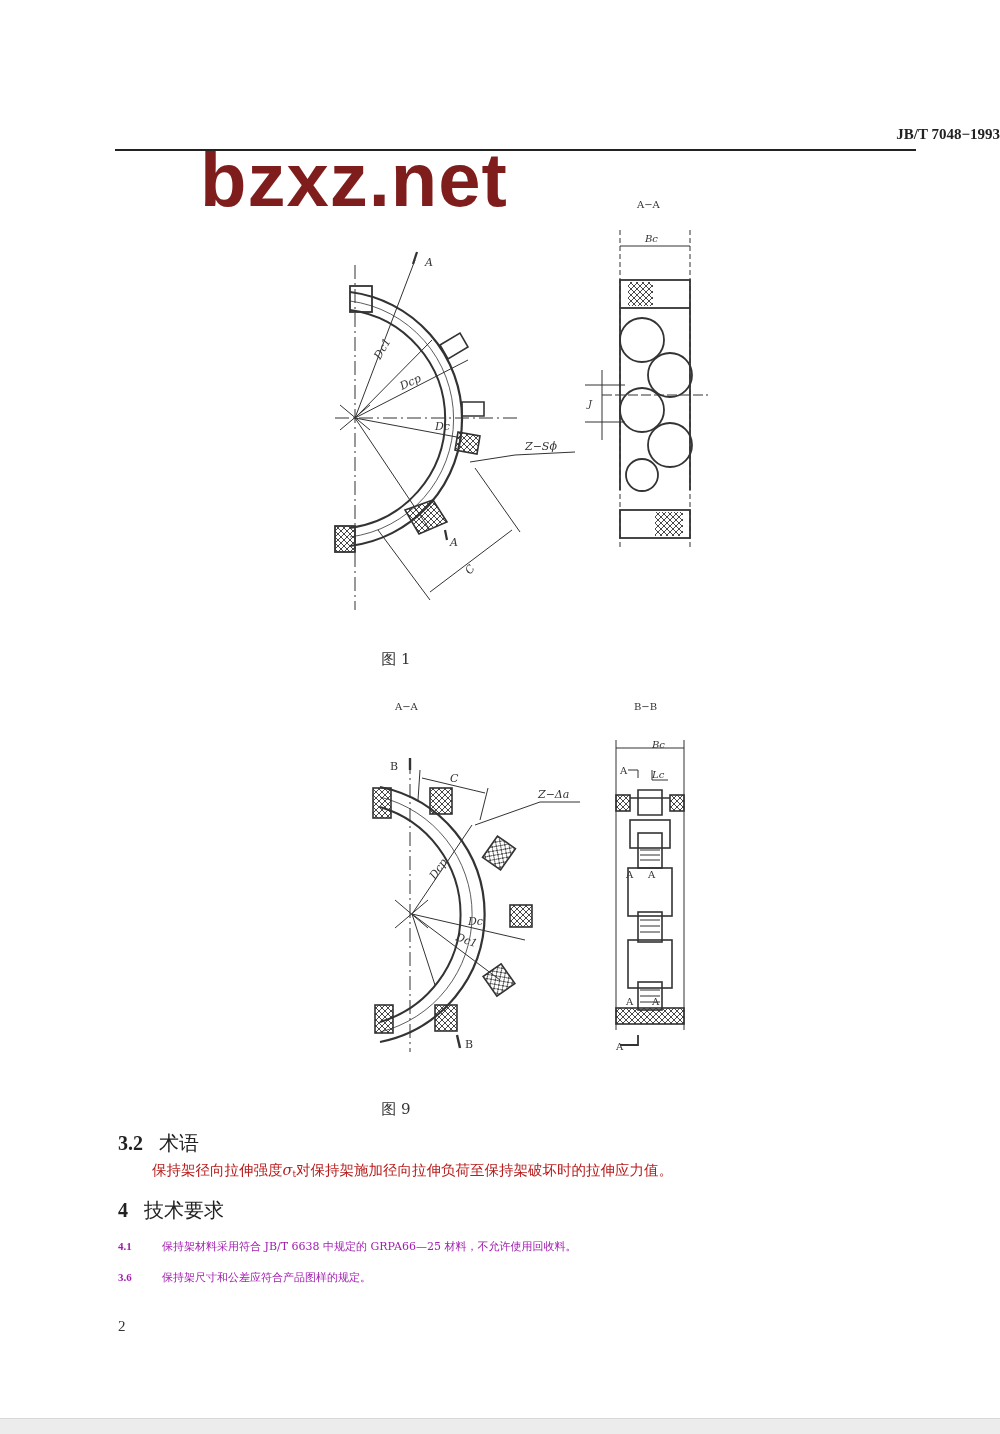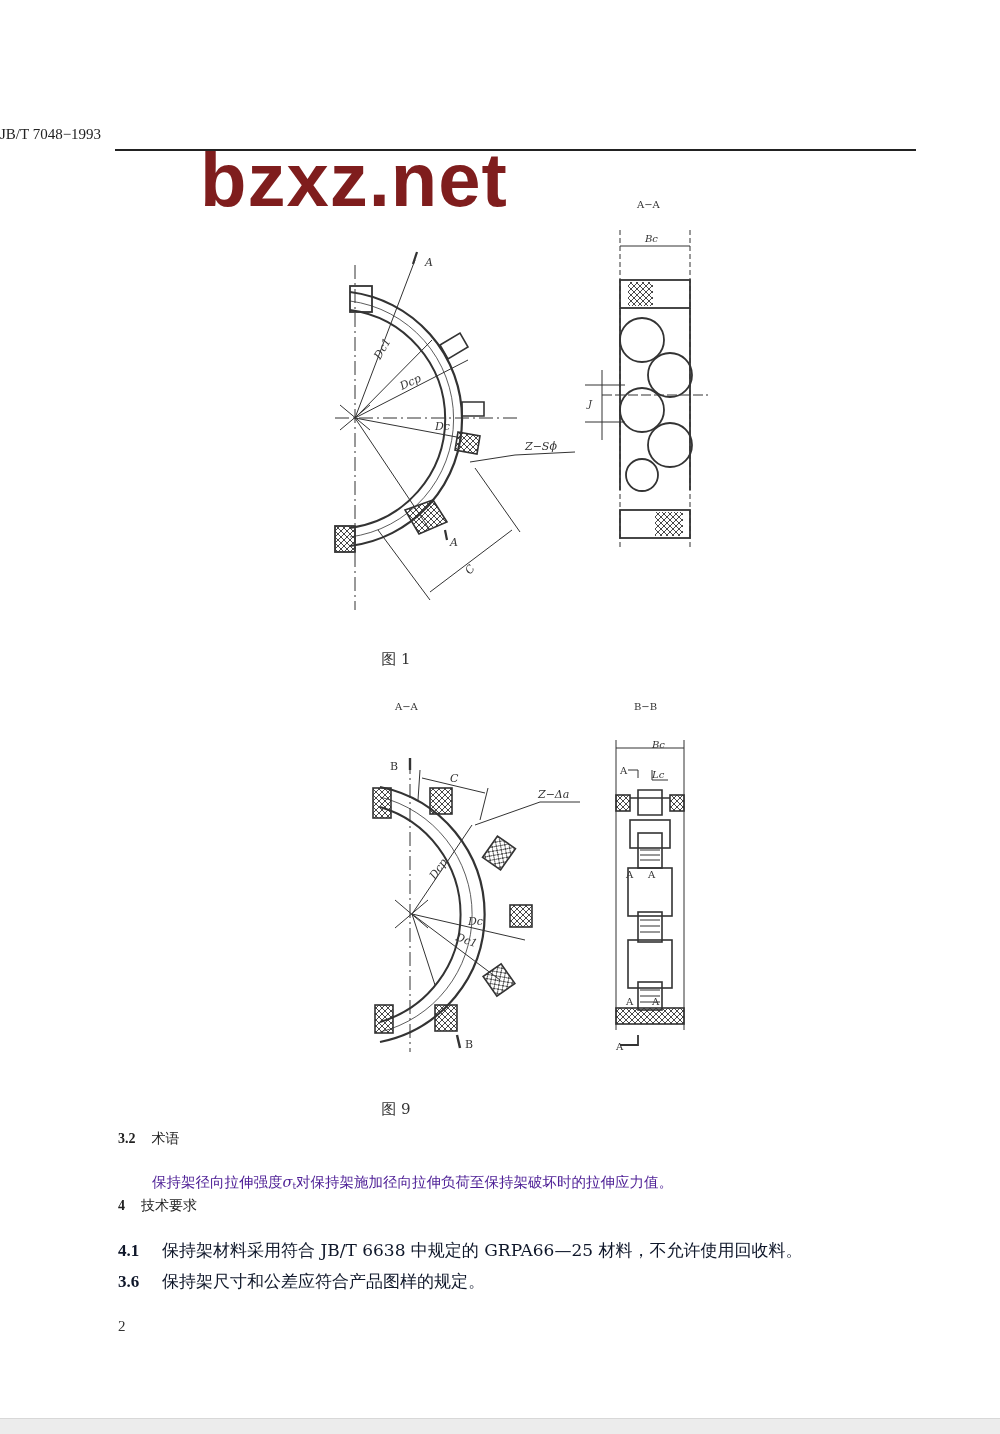--- a/index.html
+++ b/index.html
@@ -1,35 +1,35 @@
 <!DOCTYPE html>
 <html><head>
 <meta charset="utf-8">
 <style>
   html, body { margin: 0; padding: 0; }
   body {
     width: 1000px; height: 1434px; background: #ffffff; position: relative; overflow: hidden;
     font-family: "DejaVu Serif", "Liberation Serif", serif; color: #222;
   }
   .header-title {
-    position: absolute; top: 126px; left: 0; width: 1000px; text-align: left;
-    font-family: "Liberation Serif", serif; font-weight: normal; font-size: 15px; color: #222;
+    position: absolute; top: 126px; left: 0; width: 1000px; text-align: right;
+    font-family: "Liberation Serif", serif; font-weight: bold; font-size: 15px; color: #222;
   }
   .header-rule { position: absolute; top: 149px; left: 115px; width: 801px; height: 2px; background: #222; }
   .watermark {
     position: absolute; top: 136px; left: 200px; font-family: "Liberation Sans", sans-serif;
     font-weight: bold; font-size: 76px; letter-spacing: 1px; color: #7f1d1d; user-select: none;
   }
   .fig { position: absolute; }
   .fig svg { display: block; }
   .caption { position: absolute; width: 792px; left: 0; text-align: center; font-size: 15px; color: #333; }
-  .sec-head { position: absolute; left: 118px; font-size: 14px; color: #222; }
+  .sec-head { position: absolute; left: 118px; font-size: 20px; color: #222; }
   .sec-head .num { font-family: "Liberation Serif", serif; font-weight: bold; margin-right: 16px; }
-  .para { position: absolute; left: 152px; font-size: 14.5px; color: #4c1d95; margin-top: 12px; }
-  .clause { position: absolute; left: 118px; font-size: 17px; color: #0f172a; }
+  .para { position: absolute; left: 152px; font-size: 14.5px; color: #b91c1c; }
+  .clause { position: absolute; left: 118px; font-size: 11px; color: #a21caf; }
   .clause .num { font-family: "Liberation Serif", serif; font-weight: bold; display: inline-block; width: 44px; }
   .pageno { position: absolute; left: 118px; top: 1318px; font-family: "Liberation Serif", serif; font-size: 15px; color: #333; }
   .bottom-bar { position: absolute; left: 0; top: 1418px; width: 1000px; height: 16px; background: #ececec; border-top: 1px solid #d8d8d8; }
   .sigma { font-style: italic; font-family: "DejaVu Serif", serif; }
   .sub { font-size: 9px; vertical-align: -2px; }
 </style>
 </head>
 <body>
 
 <div class="watermark">bzxz.net</div>

